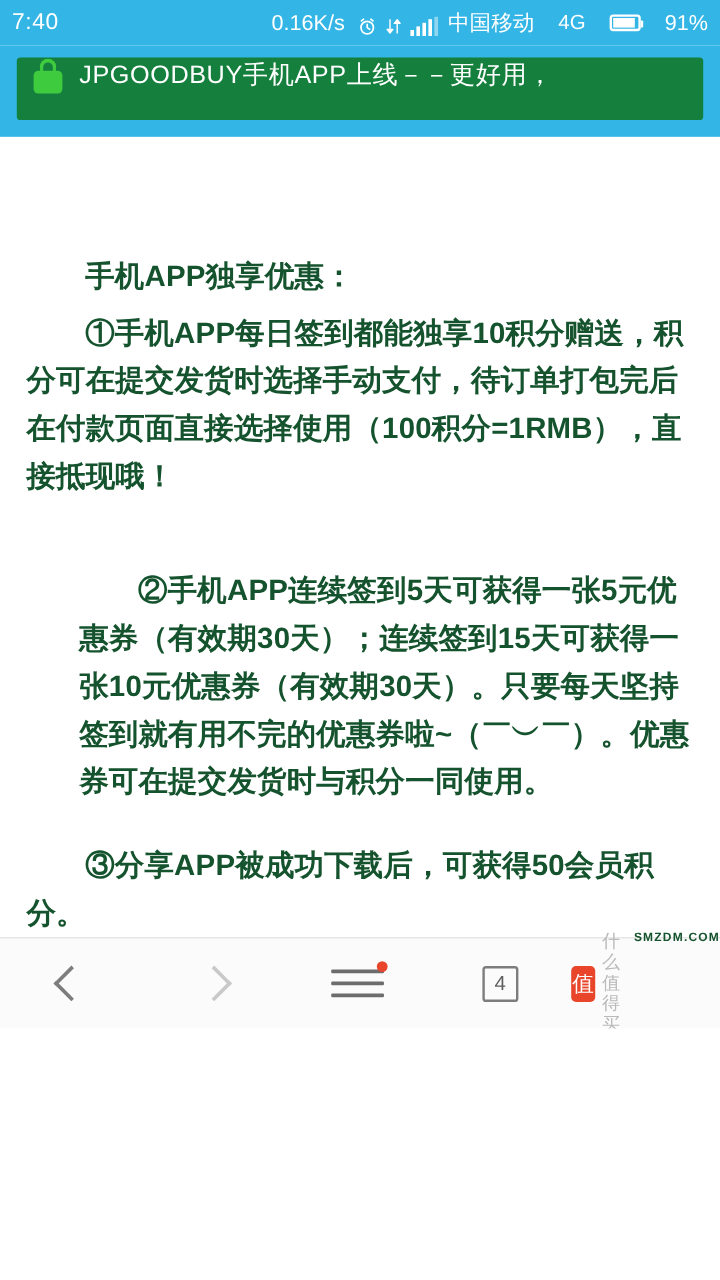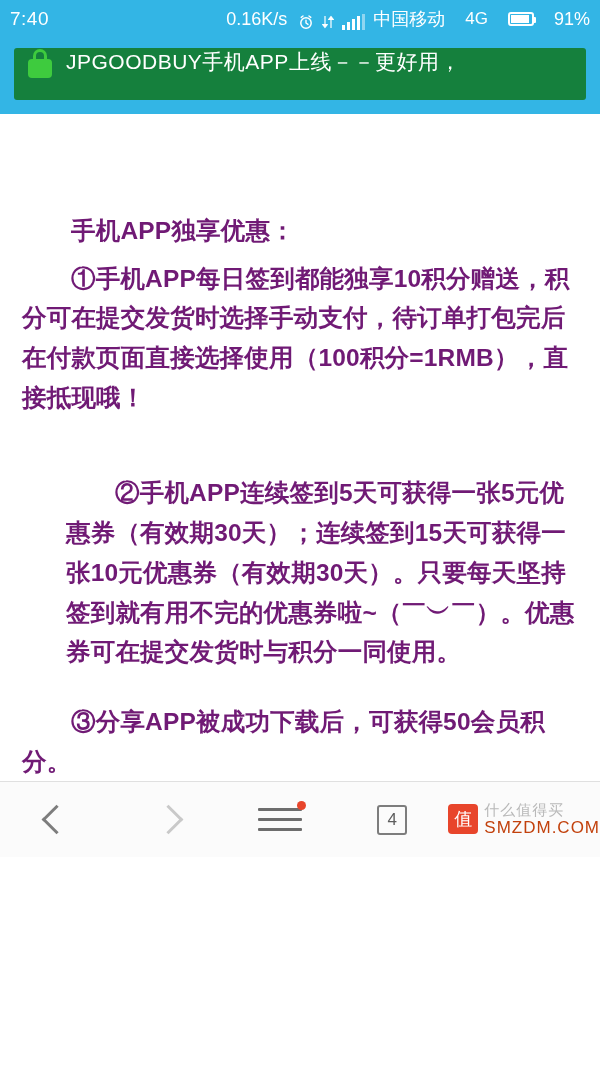--- a/index.html
+++ b/index.html
@@ -201,21 +201,21 @@
     right: 0;
     bottom: 76px;
     padding: 30px 22px 10px 22px;
     box-sizing: border-box;
     overflow: hidden;
     background: #ffffff;
   }
   .para {
     font-size: 24.5px;
     line-height: 1.62;
-    color: #701a75;
+    color: #14532d;
     font-weight: bold;
     text-indent: 2em;
     margin: 0 0 8px 0;
     letter-spacing: 0.2px;
   }
   .para.gap-after {
     margin-bottom: 56px;
   }
   .para.gap-after2 {
     margin-bottom: 30px;
@@ -295,32 +295,33 @@
     background: #e8452b;
     border-radius: 4px;
     color: #ffffff;
     font-size: 18px;
     display: flex;
     align-items: center;
     justify-content: center;
   }
   .smzdm-text {
     display: flex;
-    flex-direction: column;
+    flex-direction: row;
     line-height: 1.15;
   }
   .smzdm-cn {
     font-size: 15px;
     color: #b9b9b9;
     letter-spacing: 1px;
   }
   .smzdm-en {
-    font-size: 17px;
-    color: #c2410c;
+    font-size: 10px;
+    color: #14532d;
     letter-spacing: 1px;
+    font-weight: bold;
   }
 </style>
 </head>
 <body>
 
 <div id="screen">
 
   <div class="statusbar">
     <div class="sb-time">7:40</div>
     <div class="sb-mid">

